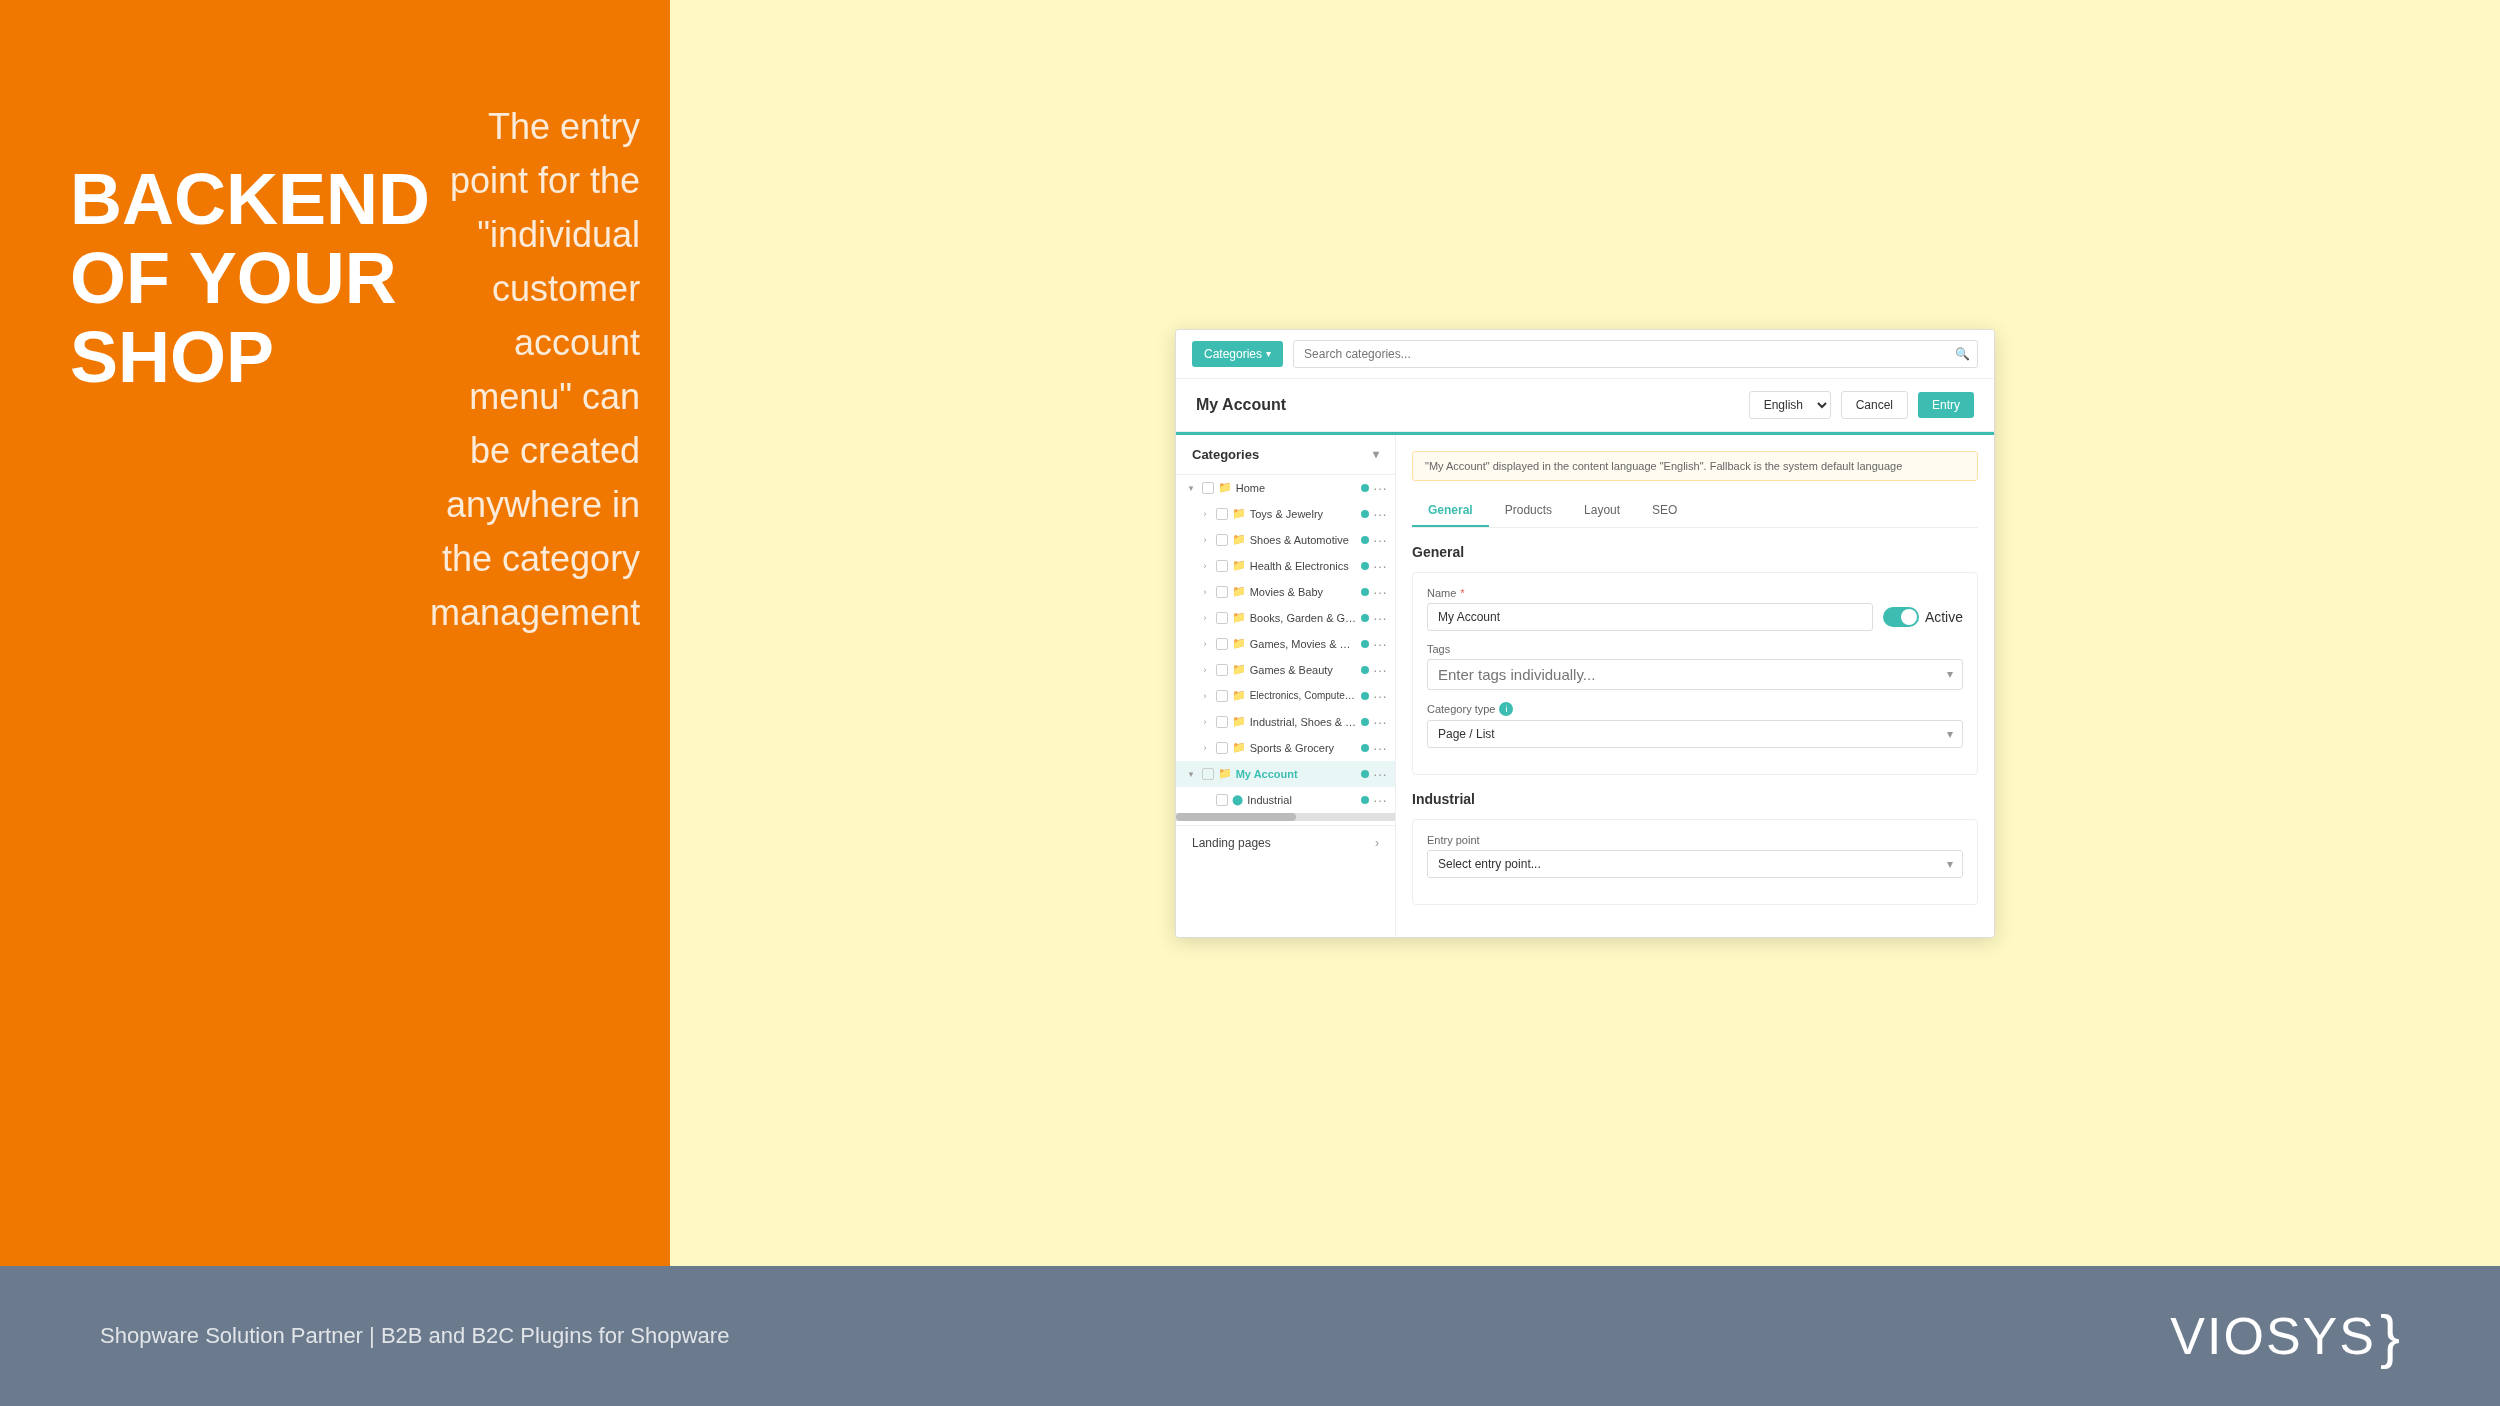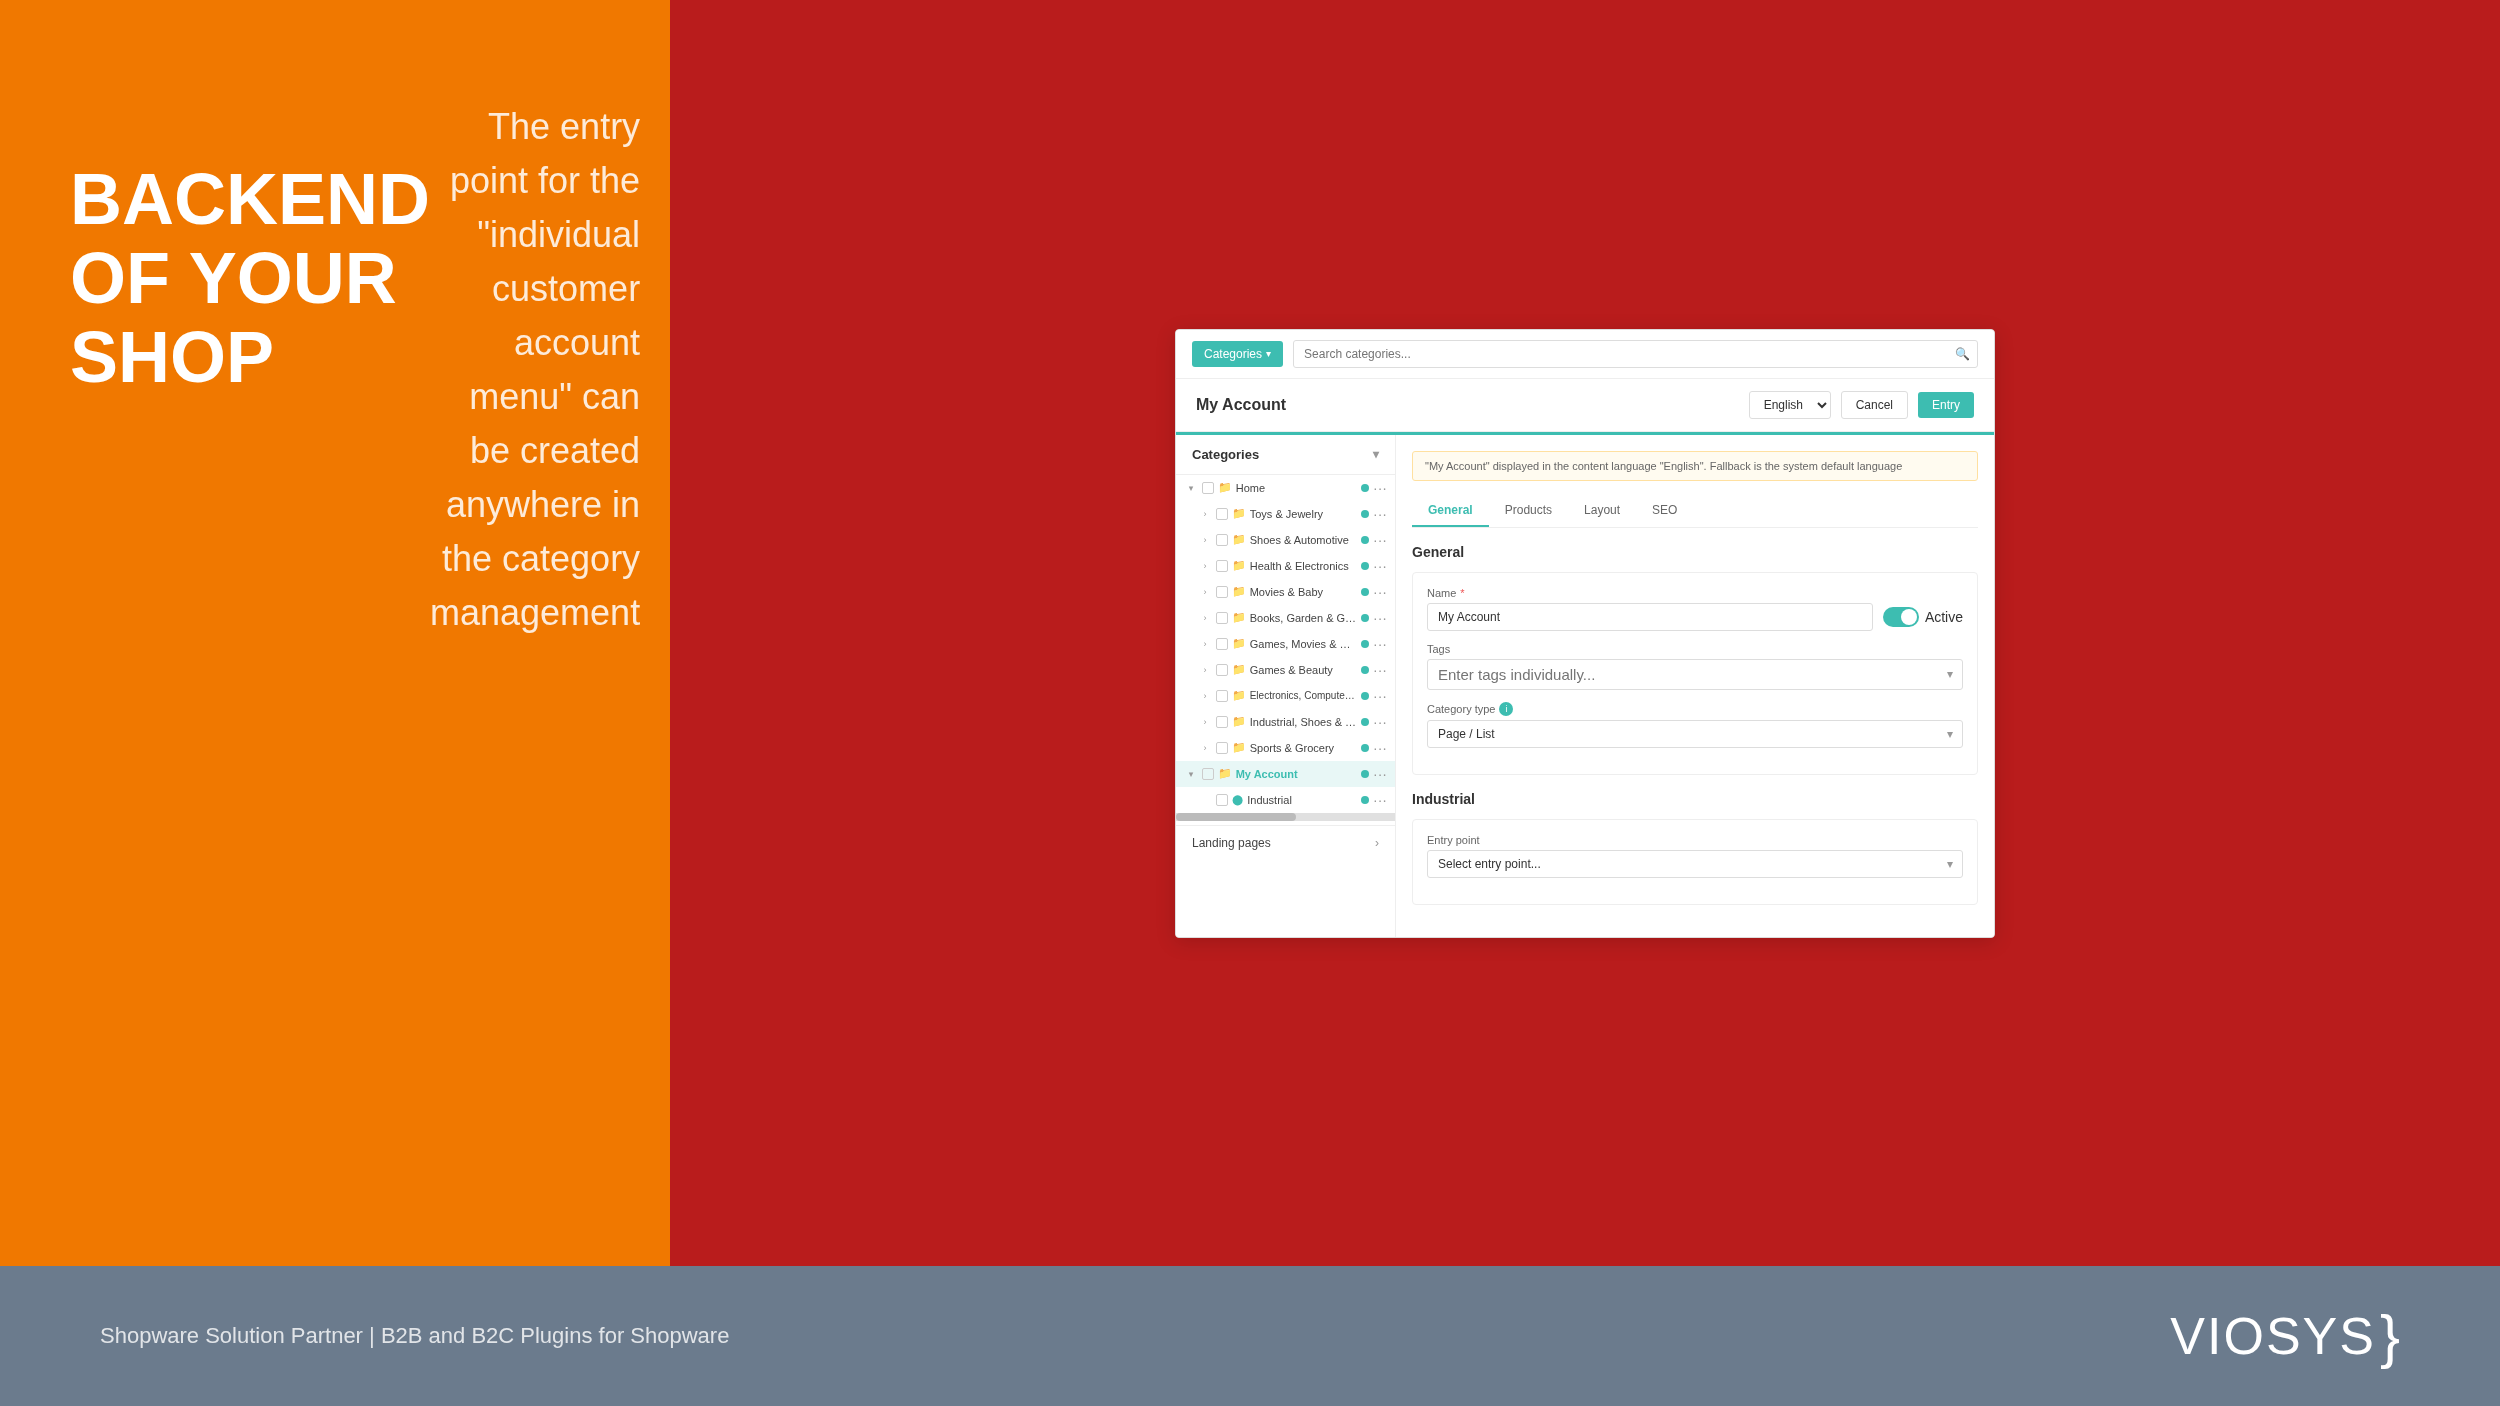--- a/index.html
+++ b/index.html
@@ -10,21 +10,21 @@
 
     
     .top-section { display: flex; flex: 1; }
 
     
     .left-panel { width: 670px; background: #F07800; display: flex; flex-direction: row; padding: 60px 70px; position: relative; }
     .left-panel-title { color: #fff; font-size: 72px; font-weight: 800; line-height: 1.1; text-transform: uppercase; margin-top: 100px; margin-bottom: 60px; }
     .left-panel-desc { color: #d0d0d0; font-size: 36px; line-height: 1.5; color: rgba(255,255,255,0.85); margin-top: 40px; text-align: right; }
 
     
-    .right-panel { flex: 1; background: #b91c1c; display: flex; align-items: center; justify-content: center; padding: 56px; }
+    .right-panel { flex: 1; background: #fef9c3; display: flex; align-items: center; justify-content: center; padding: 56px; }
 
     
     .backend-mockup { width: 820px; background: #f5f5f5; border: 1px solid #ddd; border-radius: 4px; box-shadow: 0 4px 20px rgba(0,0,0,0.15); overflow: hidden; font-size: 12px; }
 
     
     .mockup-searchbar { background: #fff; padding: 10px 16px; display: flex; align-items: center; gap: 10px; border-bottom: 1px solid #eee; }
     .categories-btn { background: #3dbdb1; color: #fff; border: none; border-radius: 3px; padding: 6px 12px; font-size: 12px; cursor: pointer; display: flex; align-items: center; gap: 4px; }
     .categories-btn .chevron { font-size: 10px; }
     .search-input-wrap { flex: 1; position: relative; }
     .search-input-wrap input { width: 100%; padding: 6px 30px 6px 10px; border: 1px solid #ddd; border-radius: 3px; font-size: 12px; color: #999; }

